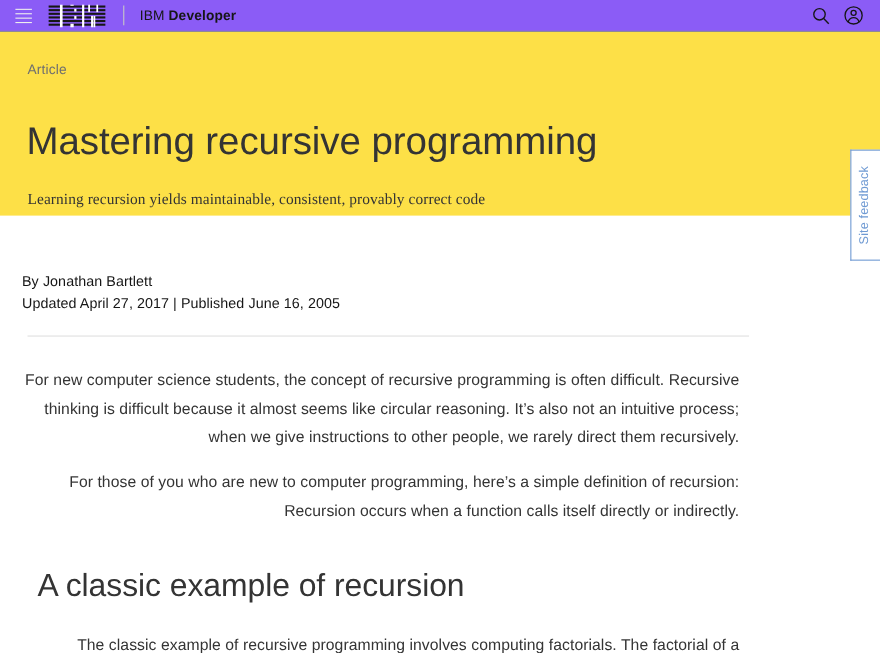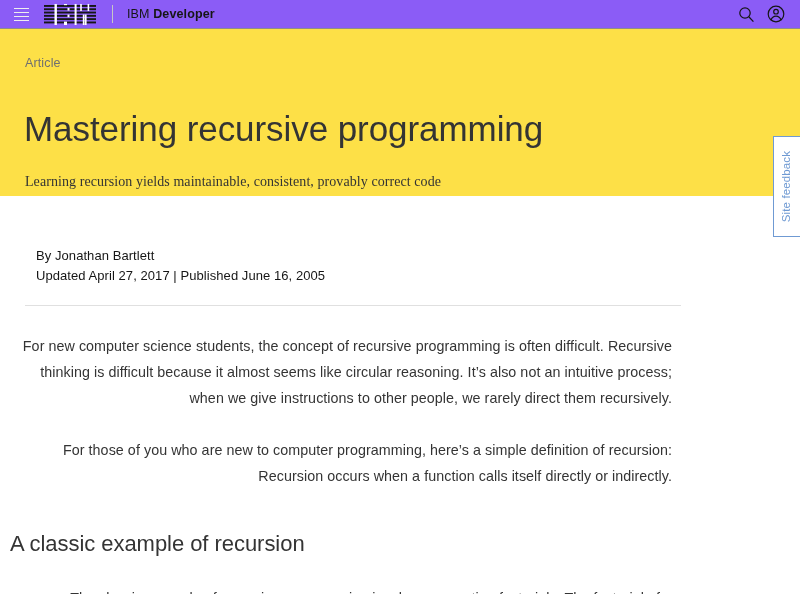--- a/index.html
+++ b/index.html
@@ -154,21 +154,21 @@
 
   
   #article {
     position: absolute;
     top: 196px; left: 0;
     width: 800px;
     z-index: 10;
   }
   .byline {
     margin: 0;
-    padding-left: 36px;
+    padding-left: 20px;
     padding-top: 50px;
     font-size: 13px;
     line-height: 19.5px;
     color: #161616;
     letter-spacing: 0.005em;
   }
   .byline div { white-space: nowrap; }
   .rule {
     margin: 20px 0 0 25px;
     width: 656px;
@@ -182,26 +182,26 @@
   }
   p.para {
     margin: 0;
     font-size: 14.3px;
     line-height: 26px;
     color: #343434;
     letter-spacing: 0.004em;
     width: 652px;
   }
   p.para.first  { margin-top: 27px; }
-  p.para.second { margin-top: 26px; }
+  p.para.second { margin-top: 15px; }
   h2.section-title {
     margin: 0;
-    padding-left: 10px;
+    padding-left: 34px;
     padding-top: 37px;
-    font-size: 22px;
+    font-size: 29px;
     line-height: 36px;
     font-weight: 300;
     color: #343434;
     letter-spacing: -0.002em;
     white-space: nowrap;
   }
   p.para.third { margin-top: 23px; }
 </style>
 </head>
 <body>

